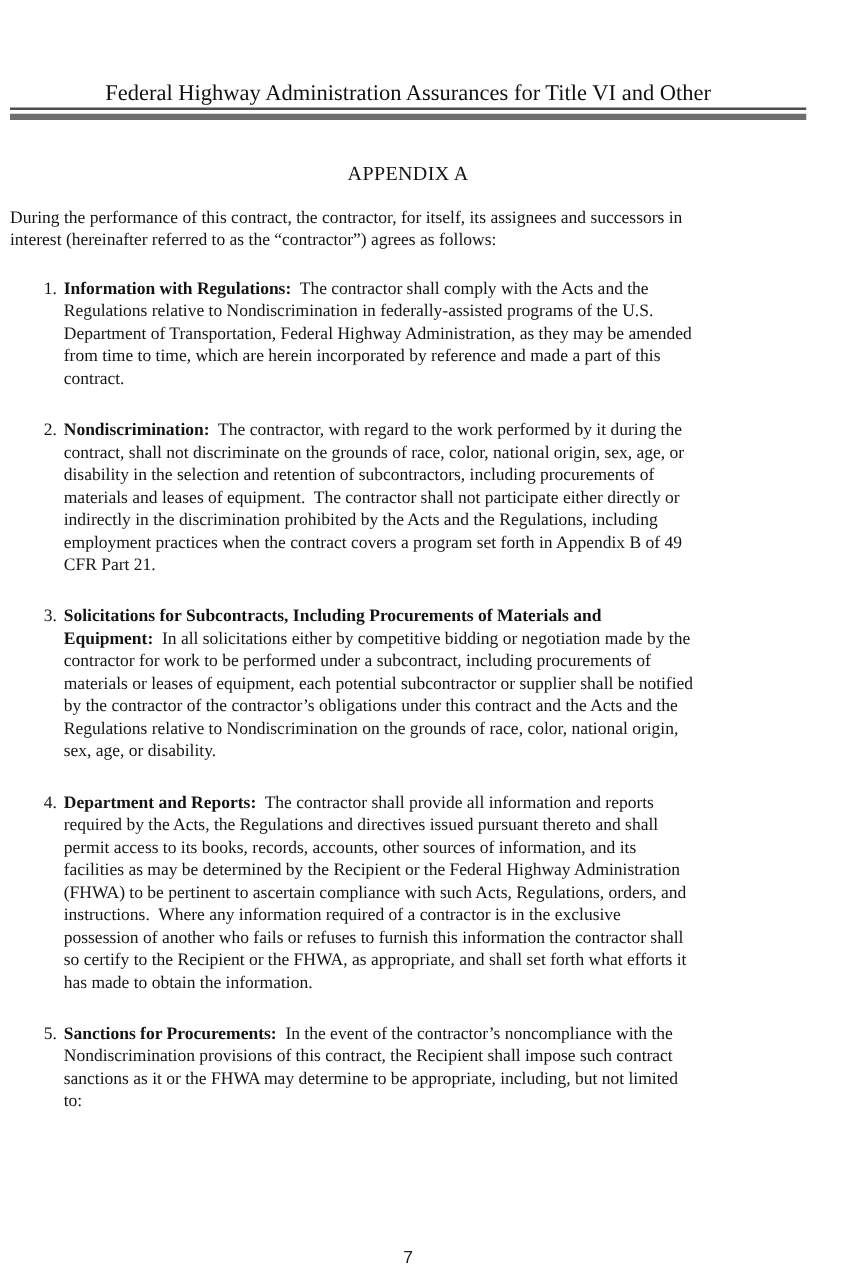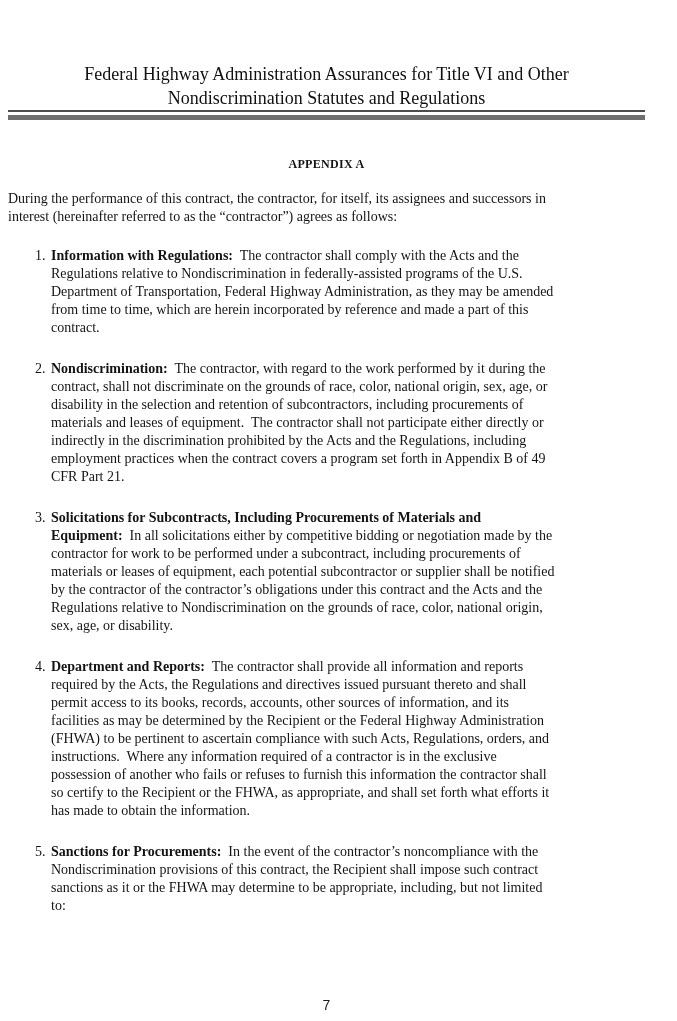--- a/index.html
+++ b/index.html
@@ -25,22 +25,22 @@
     margin: 0 32px 0 8px;
     height: 3px;
     border-top: 2px solid #4d4d4d;
     border-bottom: 5px solid #6e6e6e;
   }
   .appendix {
     margin-top: 35px;
     margin-left: 8px;
     margin-right: 32px;
     text-align: center;
-    font-weight: bold;
-    font-size: 12px;
+    font-weight: normal;
+    font-size: 16px;
     line-height: 18px;
     letter-spacing: 0.3px;
   }
   .intro {
     margin-top: 17px;
     margin-left: 8px;
     margin-right: 26px;
     font-size: 14px;
     line-height: 18px;
     white-space: pre-wrap;
@@ -79,21 +79,20 @@
     color: #1a1a1a;
   }
 </style>
 </head>
 <body>
 
 <div class="page">
 
   <div class="title-block">
     <div>Federal Highway Administration Assurances for Title VI and Other</div>
-    <div>Nondiscrimination Statutes and Regulations</div>
   </div>
 
   <div class="rule"></div>
 
   <div class="appendix">APPENDIX A</div>
 
   <div class="intro">During the performance of this contract, the contractor, for itself, its assignees and successors in
 interest (hereinafter referred to as the “contractor”) agrees as follows:</div>
 
   <div class="clauses">

